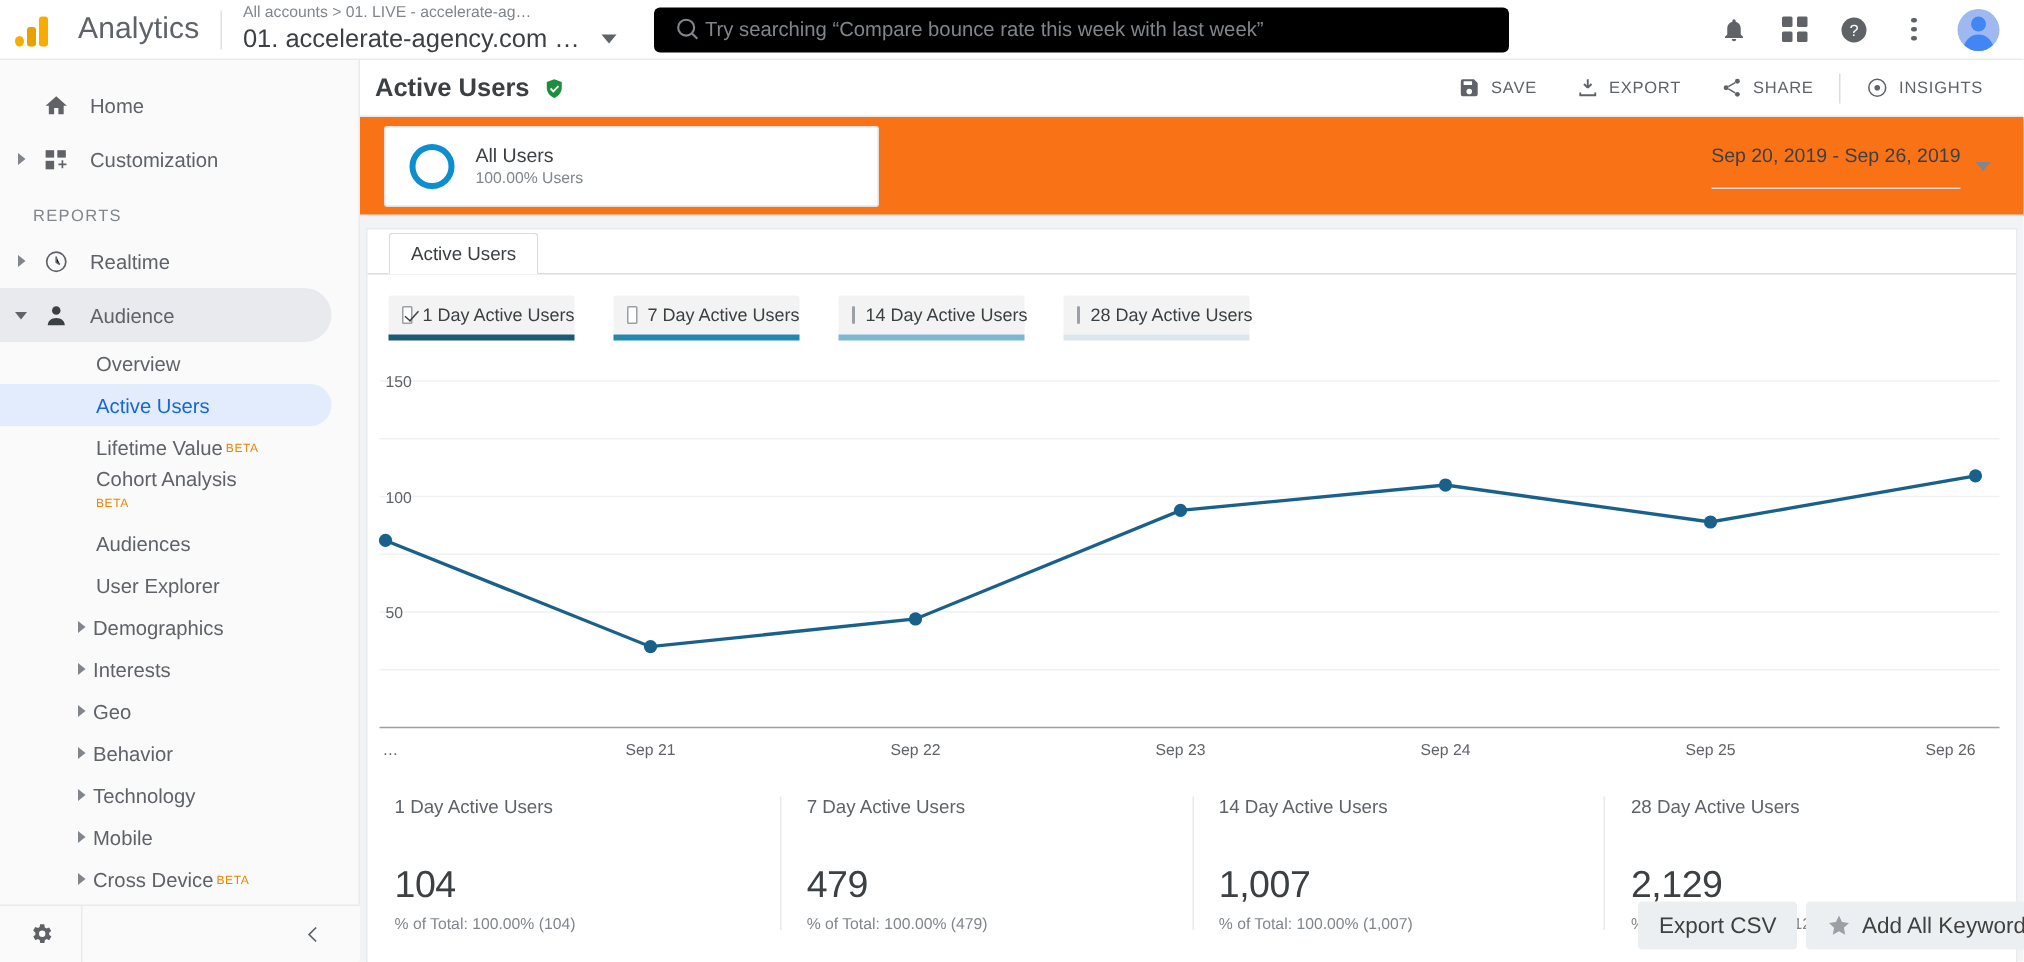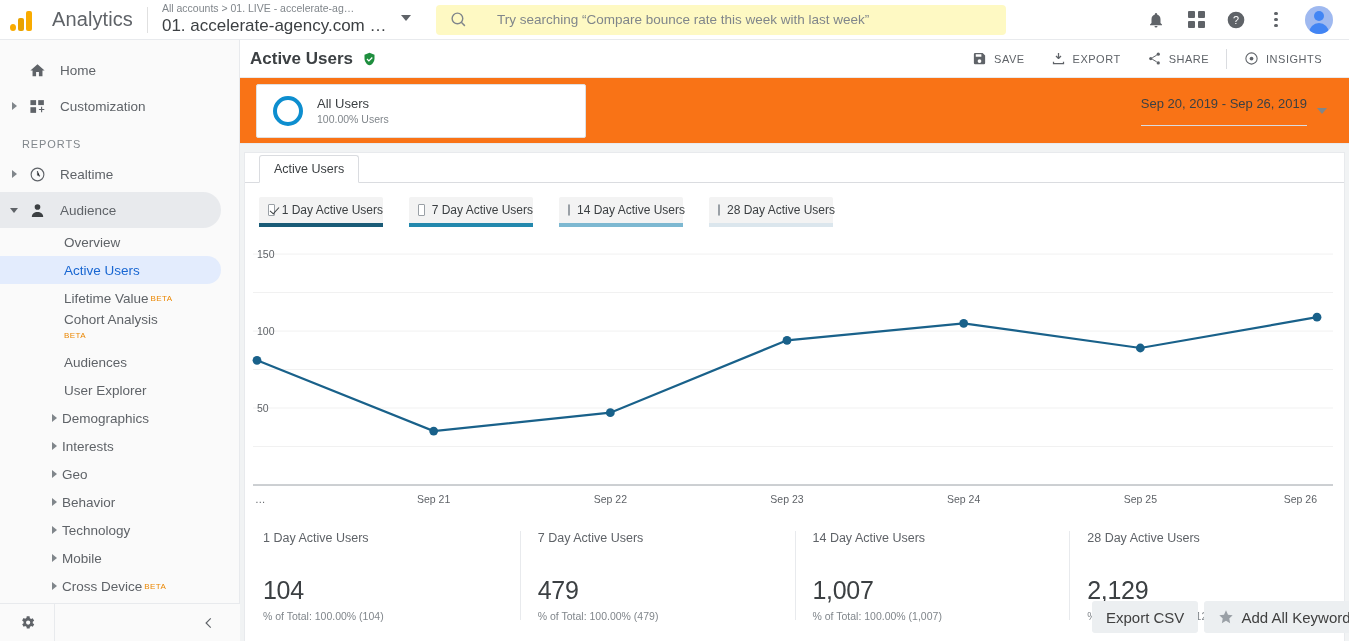--- a/index.html
+++ b/index.html
@@ -18,26 +18,26 @@
   }
   .ga-logo{ width:34px; margin-left:10px; display:flex; align-items:flex-end; gap:2px; height:22px;}
   .ga-logo i{ display:block; border-radius:2px; background:#f9ab00;}
   .ga-logo i.b1{ width:6px; height:7px; border-radius:50%; background:#f9ab00;}
   .ga-logo i.b2{ width:6px; height:13px; background:#e8a200;}
   .ga-logo i.b3{ width:6px; height:20px; background:#f9ab00;}
   .brand{ font-size:20px; color:#5f6368; margin-left:8px; letter-spacing:.1px; }
   .divider-v{ width:1px; height:26px; background:#e0e0e0; margin:0 14px; }
   .acct{ display:flex; flex-direction:column; justify-content:center; min-width:250px;}
   .acct-crumb{ font-size:10.5px; color:#80868b; line-height:13px; white-space:nowrap;}
-  .acct-row{ display:flex; align-items:flex-start; gap:14px;}
+  .acct-row{ display:flex; align-items:center; gap:14px;}
   .acct-name{ font-size:17px; color:#3c4043; line-height:22px; white-space:nowrap;}
   .caret-dn{ width:0;height:0;border-left:5px solid transparent;border-right:5px solid transparent;border-top:6px solid #5f6368;}
 
-  .searchwrap{ margin-left:24px; width:570px; height:30px; background:#fef9c3; border-radius:4px;
-    display:flex; align-items:center; padding:0 14px; gap:30px;}
+  .searchwrap{ margin-left:24px; width:570px; height:30px; background:#000000; border-radius:4px;
+    display:flex; align-items:center; padding:0 14px; gap:3px;}
   .searchwrap .ph{ font-size:13.5px; color:#80868b; }
 
   .topicons{ margin-left:auto; display:flex; align-items:center; gap:18px; padding-right:16px;}
   .ticon{ width:22px;height:22px; display:flex; align-items:center; justify-content:center; cursor:pointer;}
   .grid-icon{ display:grid; grid-template-columns:7px 7px; grid-template-rows:7px 7px; gap:3px;}
   .grid-icon b{ background:#5f6368; border-radius:1px; display:block;}
   .kebab{ display:flex; flex-direction:column; gap:2.5px; align-items:center;}
   .kebab b{ width:3.5px;height:3.5px;border-radius:50%;background:#5f6368;display:block;}
   .avatar{ width:28px;height:28px;border-radius:50%;background:#9fb9f0; position:relative; overflow:hidden;}
   .avatar:before{ content:""; position:absolute; width:10px;height:10px;border-radius:50%;background:#4285f4; left:9px; top:5px;}

